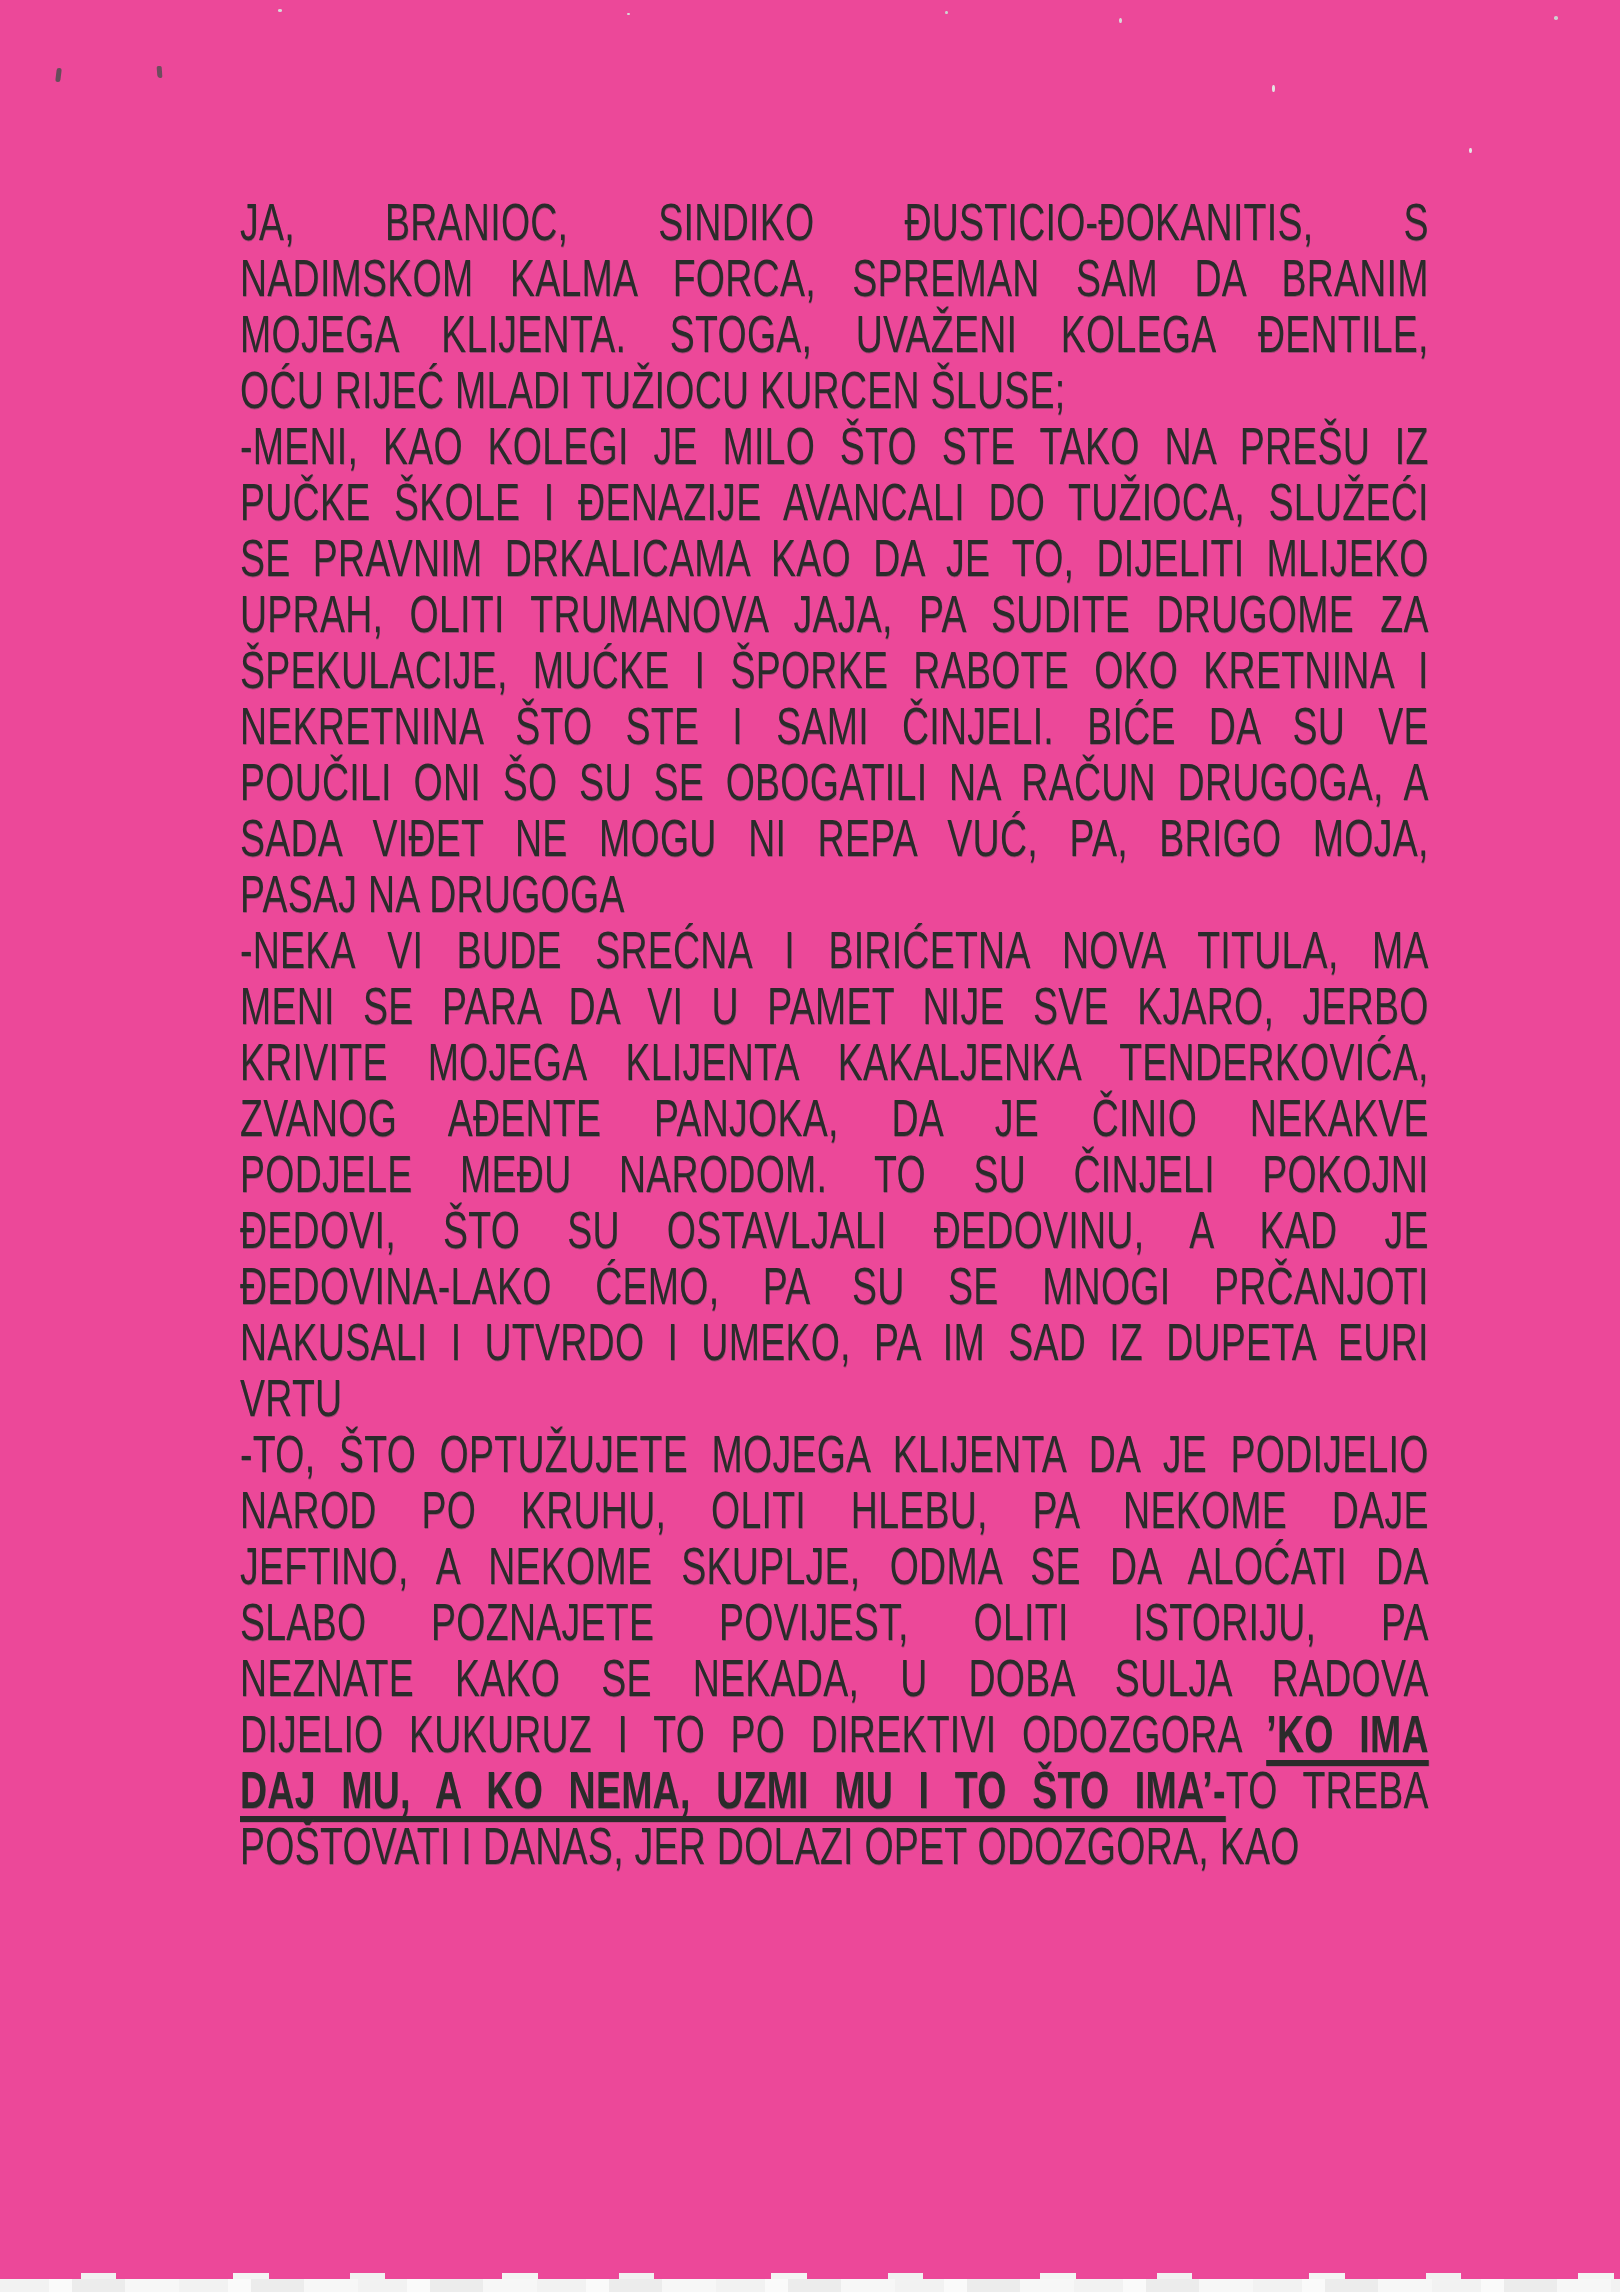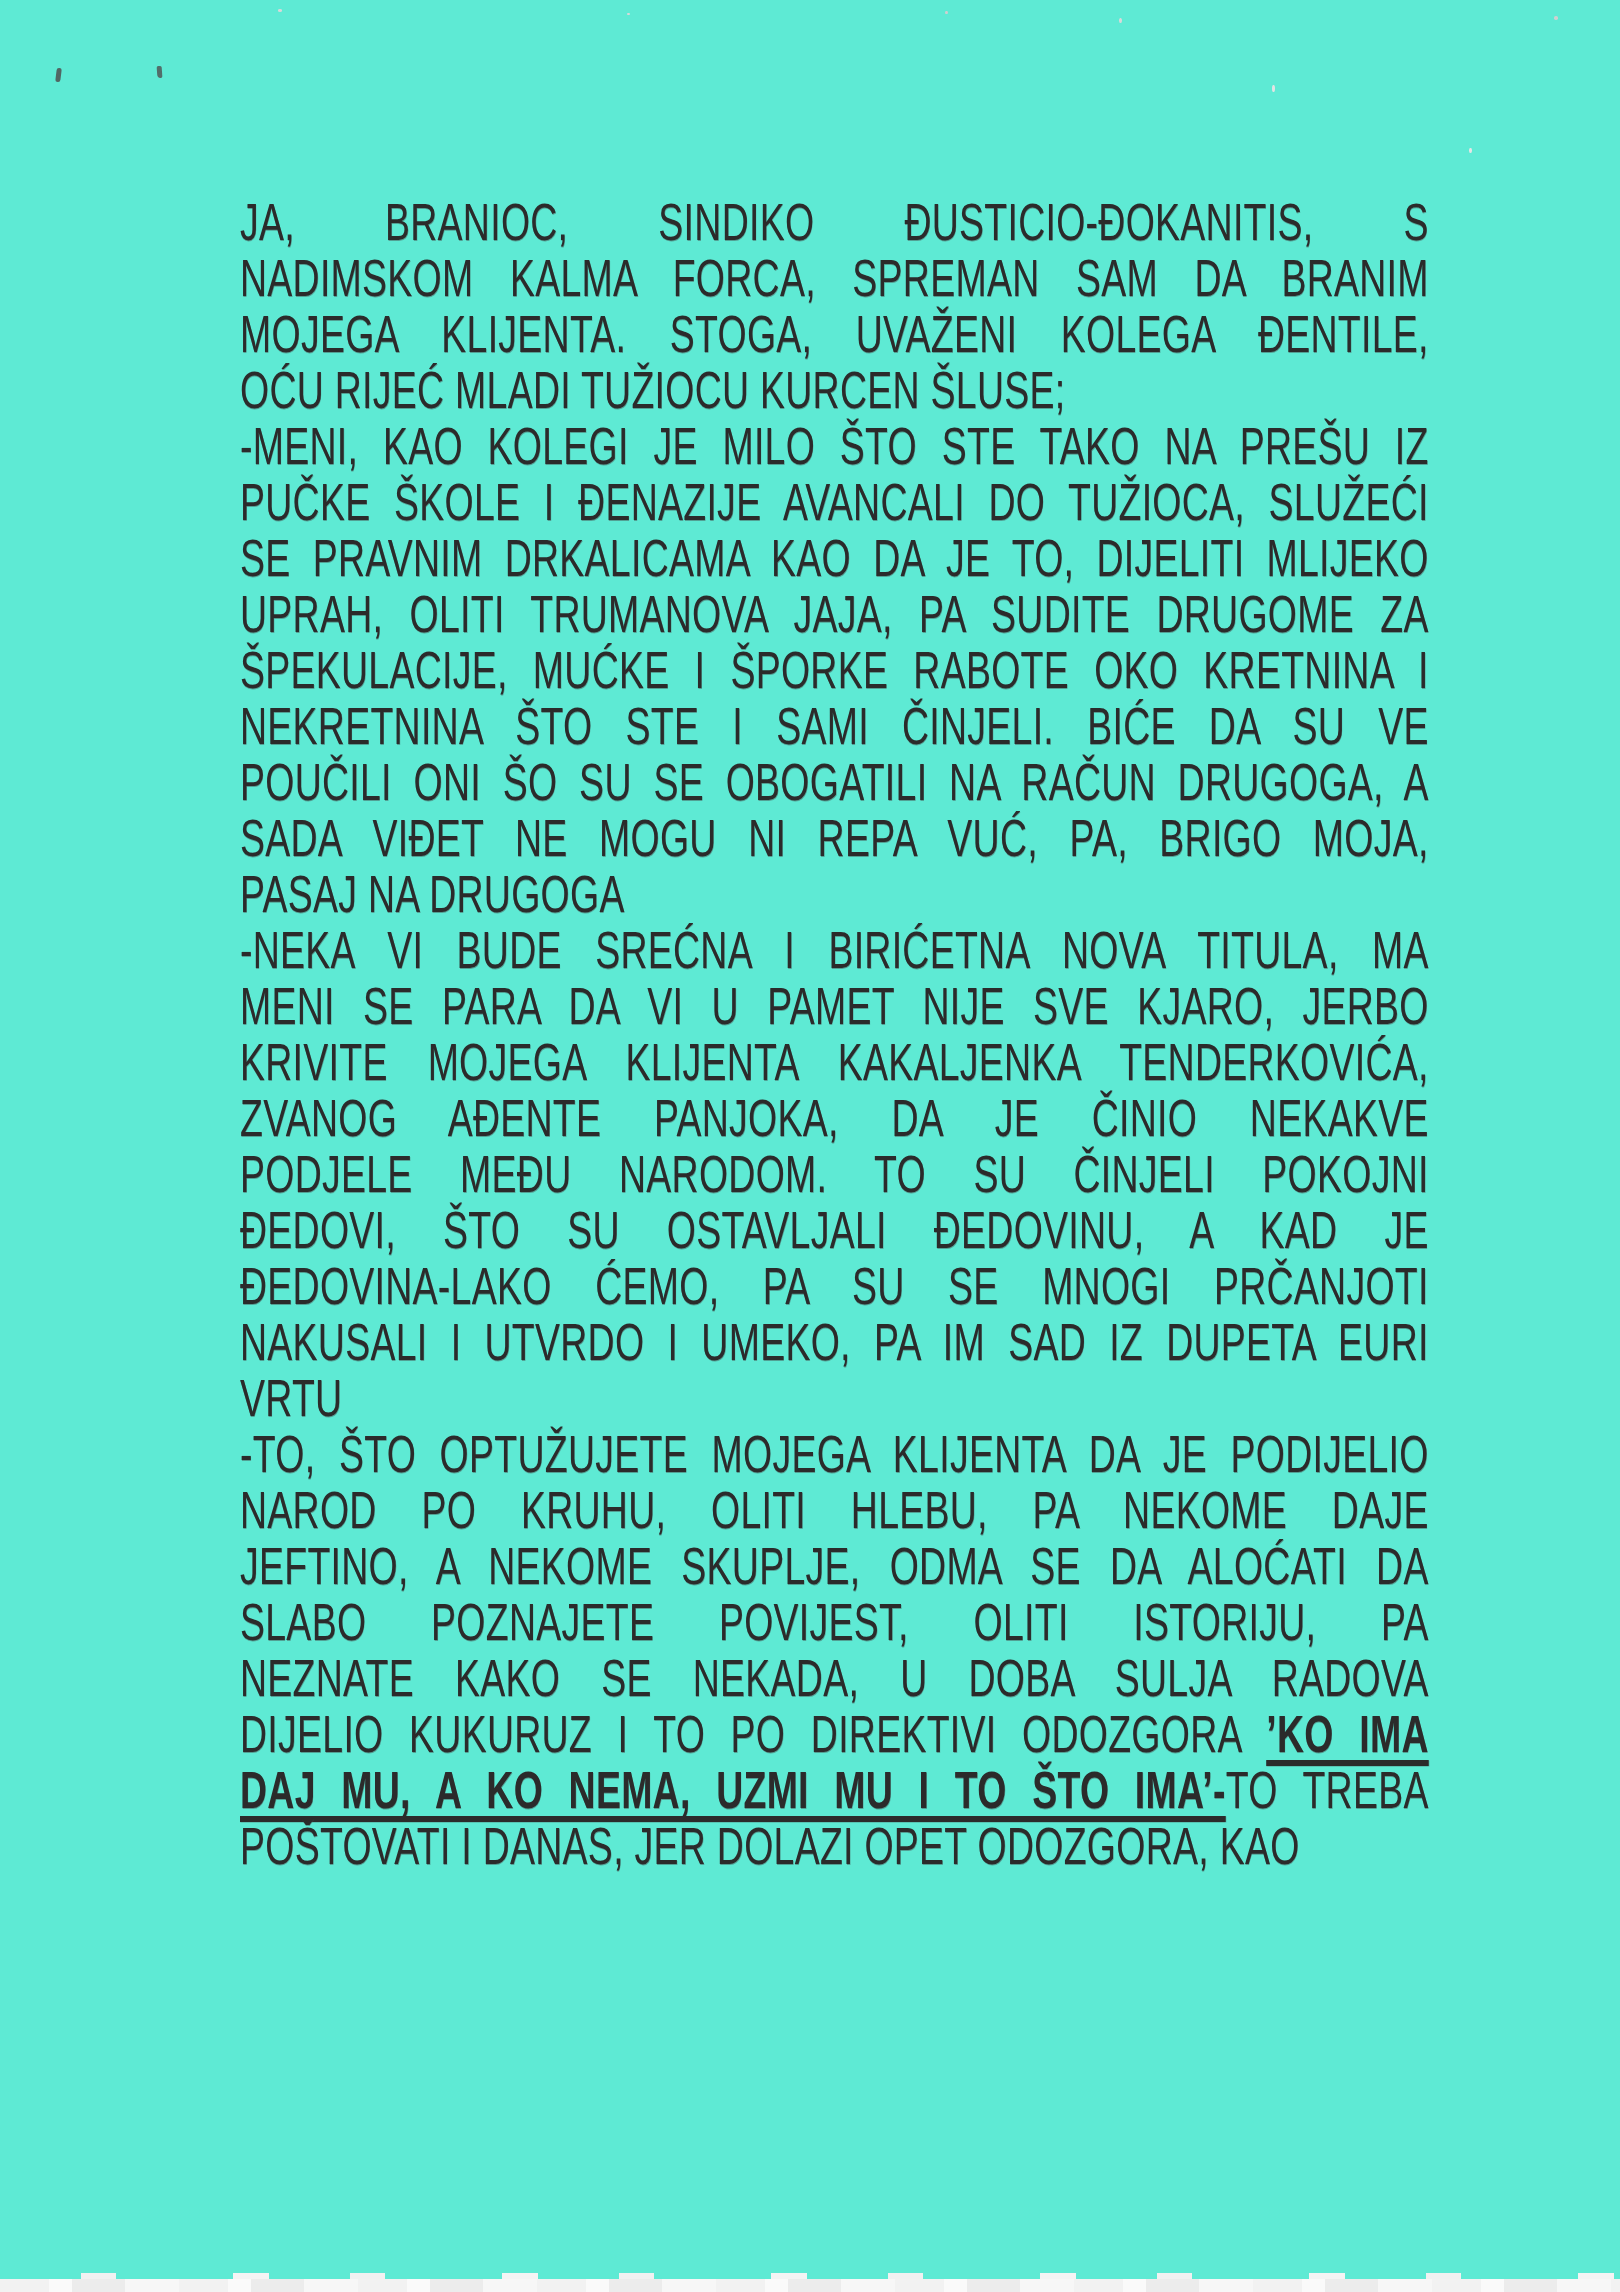--- a/index.html
+++ b/index.html
@@ -10,21 +10,21 @@
     width: 1620px;
     height: 2293px;
     background: #ffffff;
     font-family: "Liberation Sans", sans-serif;
     overflow: hidden;
   }
   .page {
     position: relative;
     width: 1620px;
     height: 2293px;
-    background: #5eead4;
+    background: #ec4899;
     overflow: hidden;
     text-decoration: underline;
   }
   
   .speck {
     position: absolute;
     background: #d9d9d9;
     border-radius: 50%;
   }
   .mark {

